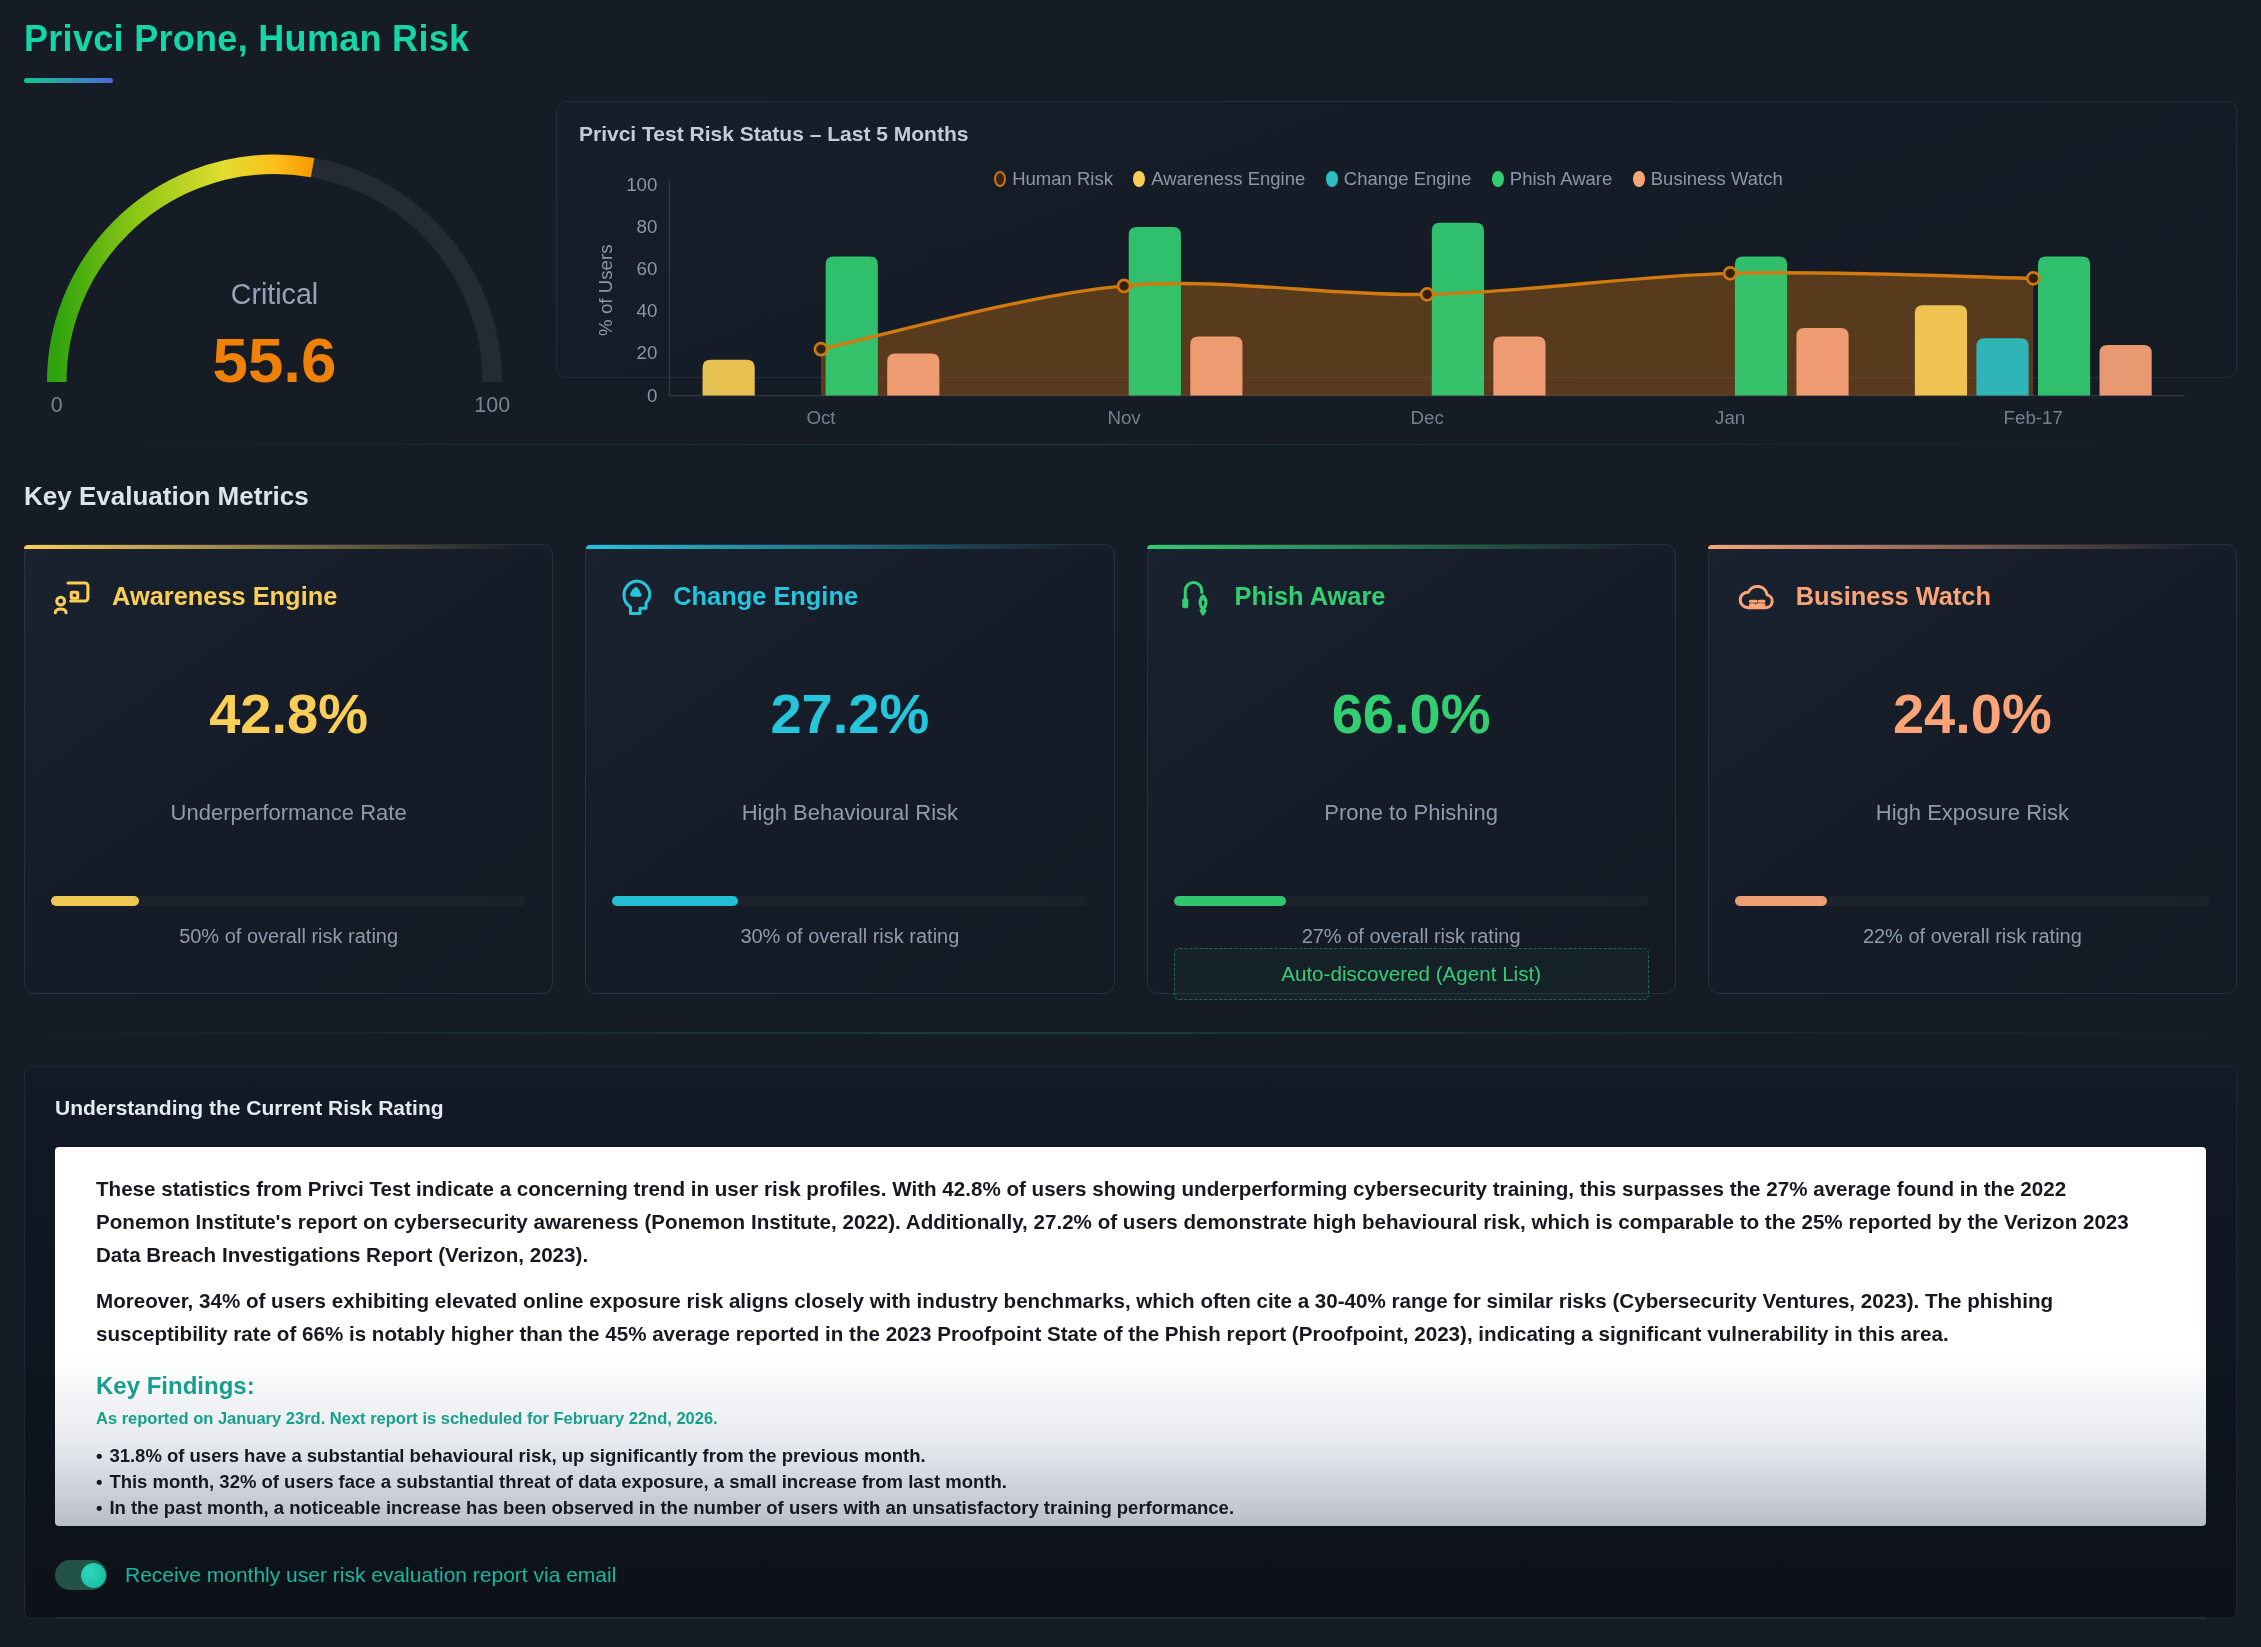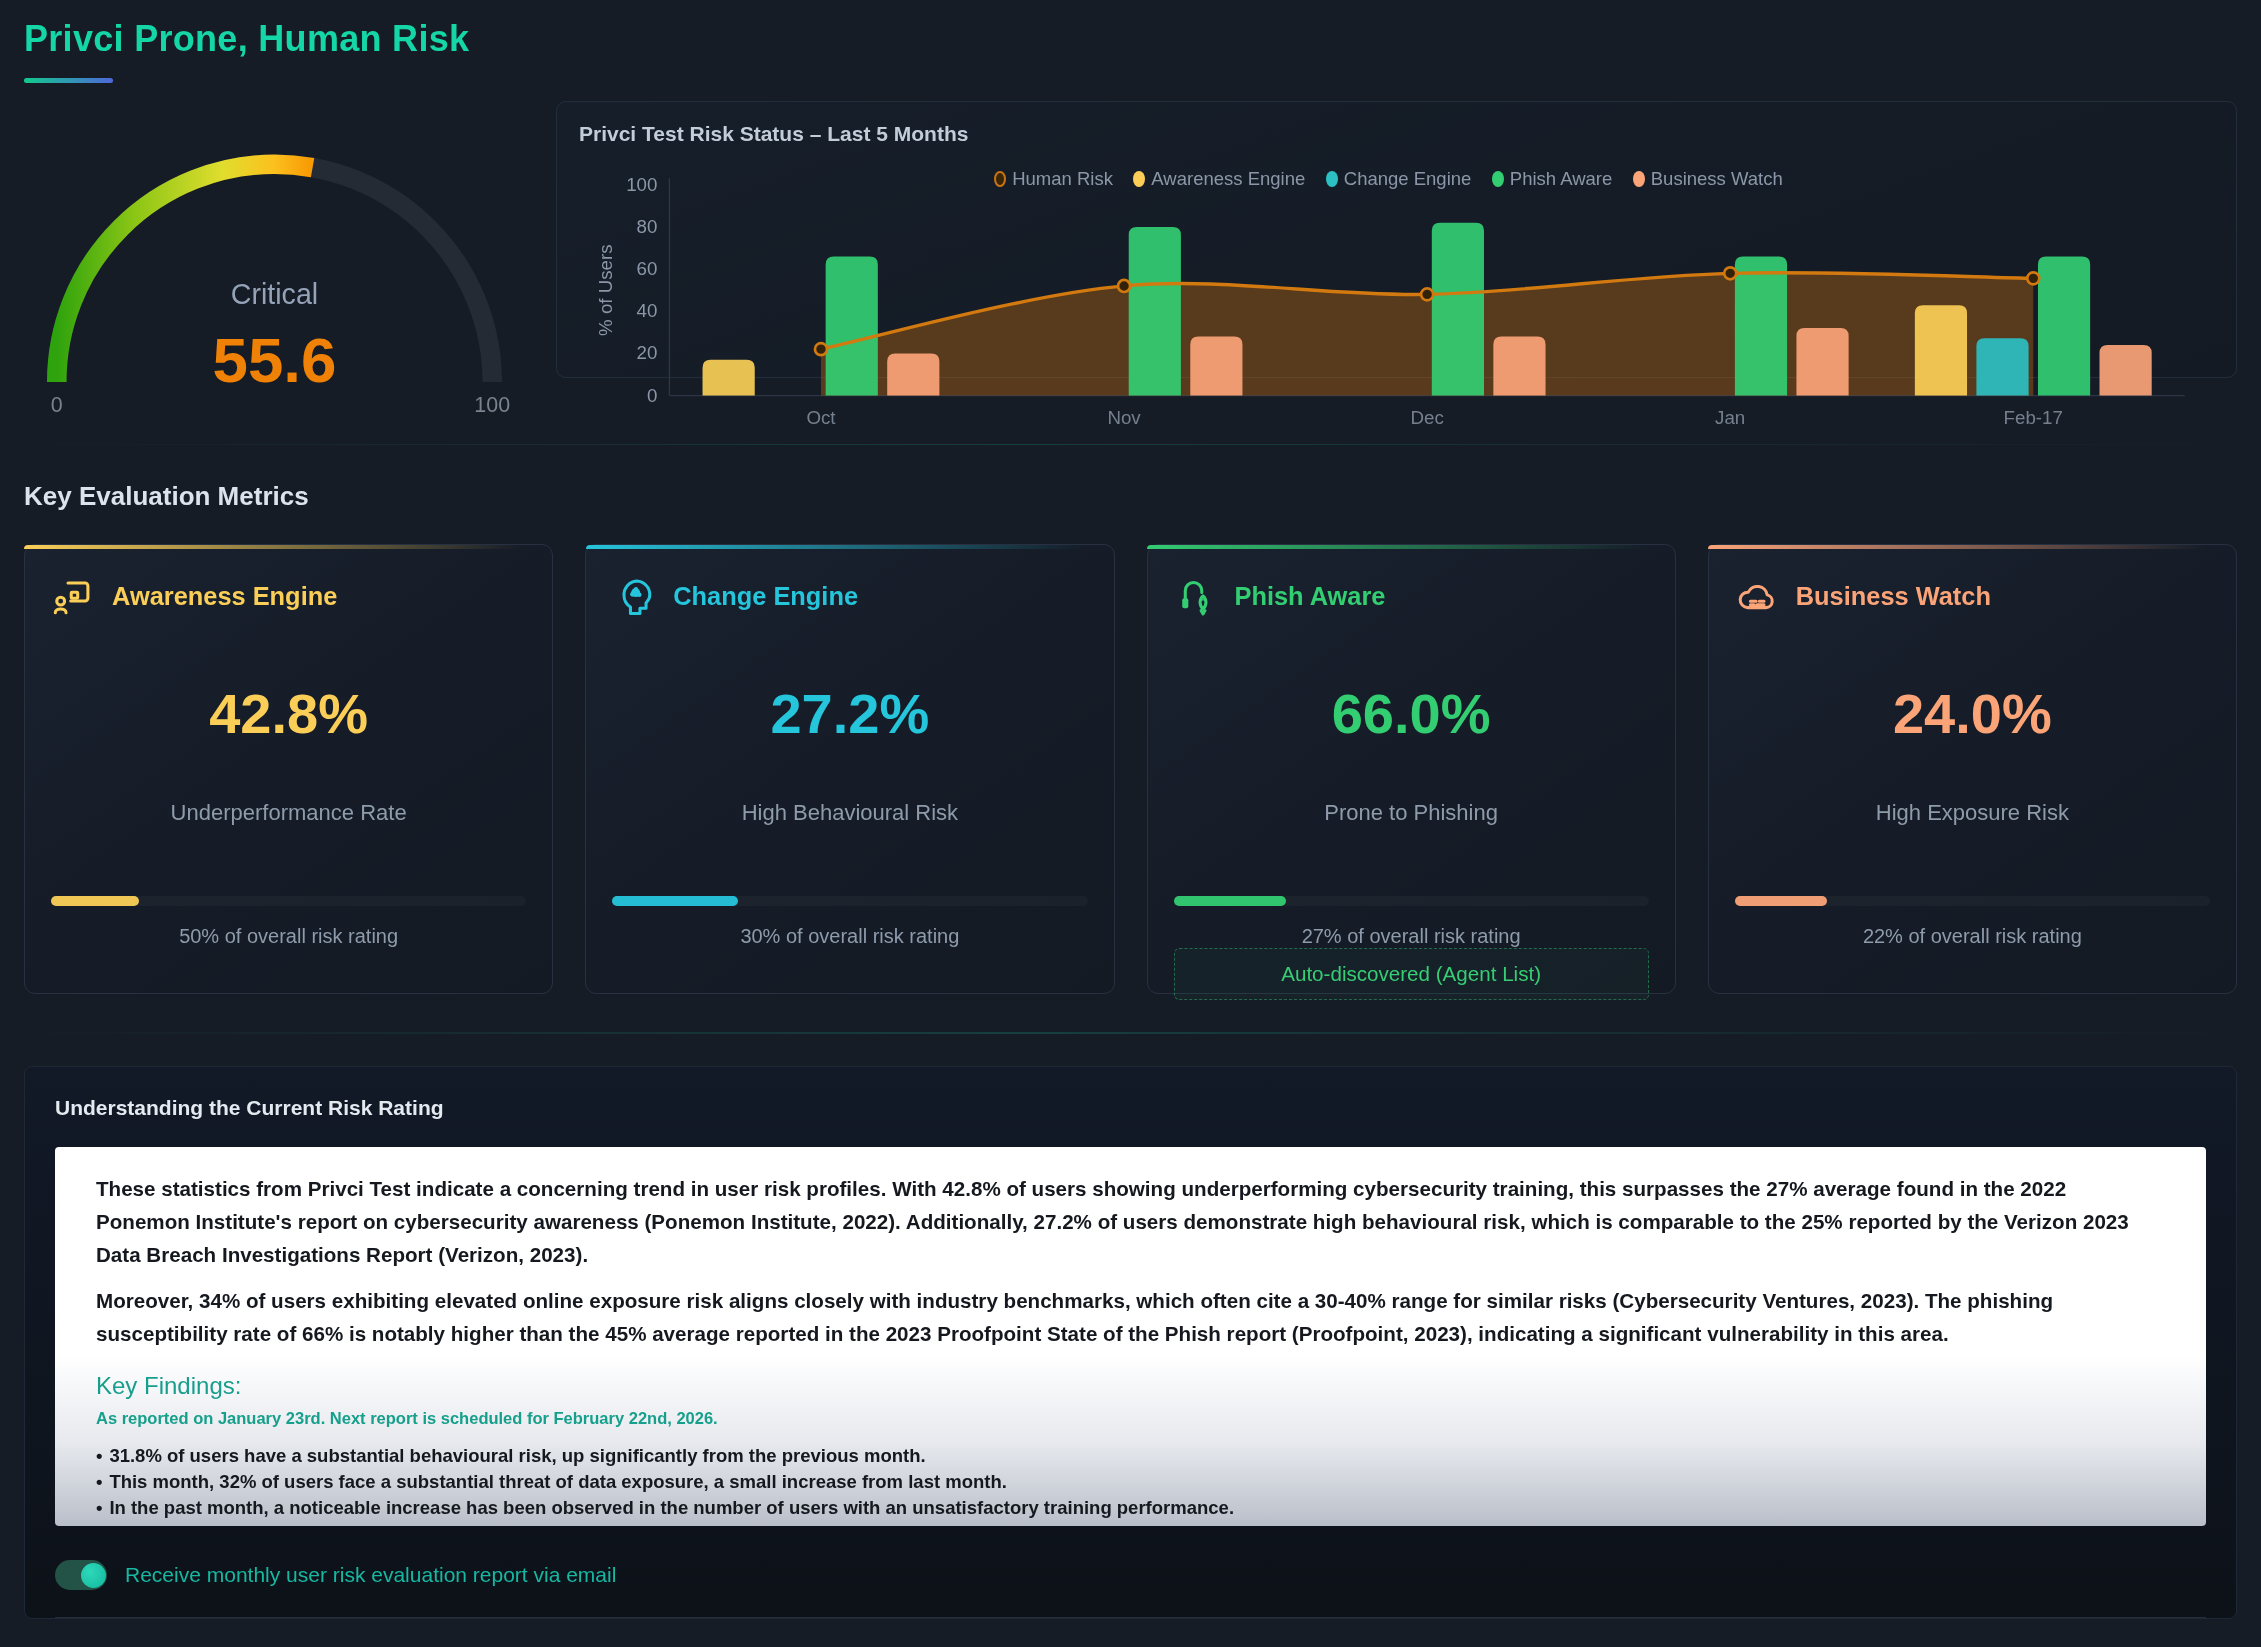--- a/index.html
+++ b/index.html
@@ -54,21 +54,21 @@
     border:0.7px dashed rgba(52,199,119,.45); color:#37cd74; background:rgba(52,199,119,.04); cursor:pointer; }
 
   
   .insights-card { margin:32px 24px 0 24px; height:553px; background:linear-gradient(180deg,#121927,#0d1219);
     border:0.7px solid #1f2836; border-radius:8.2px; padding:29px 30px 0 30px; display:flex; flex-direction:column; }
   .insights-title { font-size:21px; font-weight:700; color:#e5eaf0; }
   .insights-panel { margin-top:27.5px; border-radius:4px; padding:25px 41px 20.6px 41px; height:379px; overflow:hidden;
     background:linear-gradient(180deg,#ffffff 55%,#e7e9ee 78%,#b9bfc9 100%); color:#101418; }
   .insights-panel p { font-size:20.6px; font-weight:600; line-height:33px; color:#15191f; }
   .insights-panel p + p { margin-top:12.4px; }
-  .kf-heading { margin-top:22px; font-size:24px; font-weight:400; color:#189e8d; }
+  .kf-heading { margin-top:22px; font-size:24px; font-weight:700; color:#189e8d; }
   .kf-note { margin-top:9px; font-size:16.5px; font-weight:700; color:#16a08c; }
   .kf-list { margin-top:15px; list-style:none; }
   .kf-list li { font-size:18.5px; font-weight:600; color:#15191f; line-height:26px; }
   .kf-bullet { margin-right:6.9px; }
 
   .toggle-row { margin-top:34px; display:flex; justify-content:flex-start; align-items:center; gap:18px; }
   .toggle { position:relative; width:52px; height:30px; border-radius:15px; background:#235247; cursor:pointer; flex:0 0 auto; }
   .toggle-knob { position:absolute; top:2.7px; left:26px; width:25px; height:25px; border-radius:50%;
     background:radial-gradient(circle at 35% 35%,#2fd8bb,#12b79b); }
   .toggle-label { font-size:21px; color:#16b8a2; cursor:pointer; }

